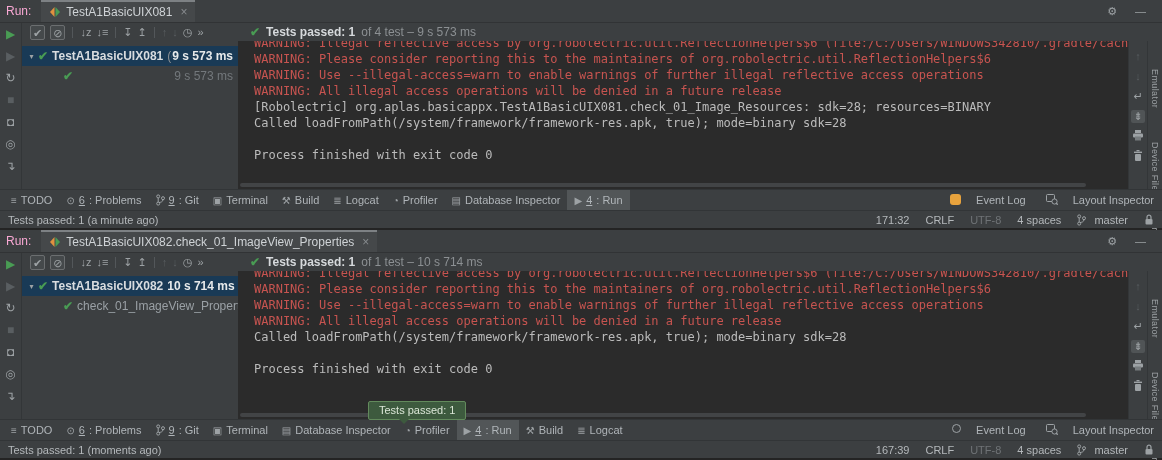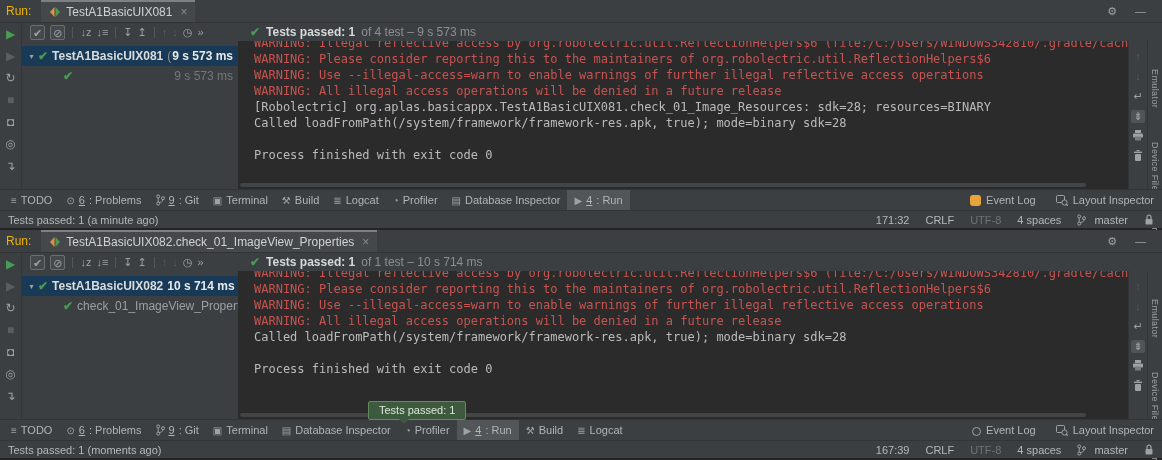--- a/index.html
+++ b/index.html
@@ -2,21 +2,21 @@
 <html><head>
 <meta charset="utf-8">
 <style>
   *{box-sizing:border-box}
   body{margin:0;background:#2b2b2b;font-family:"Liberation Sans",sans-serif}
   .app{width:1162px;height:460px;overflow:hidden;background:#3c3f41;color:#bbbbbb;font-size:12px}
   .panel{height:230px;display:flex;flex-direction:column;position:relative;border-bottom:2px solid #242424}
 
   
   .tab-row{flex:0 0 22px;display:flex;align-items:center;background:#3c3f41;border-bottom:1px solid #313335}
-  .run-label{padding:0 10px 0 6px;color:#eab308}
+  .run-label{padding:0 10px 0 6px;color:#f9a8d4}
   .tab{display:flex;align-items:center;gap:5px;height:22px;padding:0 8px;background:#45484a;border-top:2px solid #7d8184}
   .tab-title{color:#cfd3d6}
   .tab-close{color:#878b8e;font-size:12px;margin-left:3px}
   .tabrow-right{margin-left:auto;display:flex;align-items:center;gap:18px;padding-right:16px;color:#9da2a5;font-size:13px}
 
   .body{flex:1;display:flex;min-height:0}
 
   
   .rail{flex:0 0 22px;background:#3c3f41;border-right:1px solid #333638;display:flex;flex-direction:column;align-items:center;padding-top:5px;gap:9px}
   .ric{font-size:12px;height:13px;line-height:13px;color:#9da2a5}
@@ -70,21 +70,21 @@
   .dock{flex:0 0 15px;background:#3c3f41;border-left:1px solid #333638;display:flex;flex-direction:column;align-items:center;gap:34px;padding-top:28px}
   .dock-item{writing-mode:vertical-rl;font-size:9px;color:#9da2a5;letter-spacing:.4px;white-space:nowrap}
 
   
   .winbar{flex:0 0 20px;display:flex;align-items:center;background:#3c3f41;border-top:1px solid #323537;padding-left:4px;font-size:11px;color:#b0b5b9}
   .tool-btn{display:flex;align-items:center;gap:4px;height:20px;padding:0 7px;white-space:nowrap}
   .tool-btn.active{background:#525658}
   .tb-icon{font-size:10px;color:#9da2a5;display:inline-flex;align-items:center}
   .mnemonic{text-decoration:underline}
   .winbar-right{margin-left:auto;display:flex;align-items:center;gap:20px;padding-right:8px}
-  .wr-item{display:flex;align-items:flex-end;gap:5px}
+  .wr-item{display:flex;align-items:flex-start;gap:15px}
   .evt-badge{width:11px;height:11px;border-radius:3px;background:#e8a33d;display:inline-block}
   .evt-circle{width:9px;height:9px;border-radius:50%;border:1.5px solid #9da2a5;display:inline-block}
 
   
   .statusbar{flex:0 0 18px;display:flex;align-items:center;background:#3c3f41;border-top:1px solid #323537;padding:0 8px;font-size:11px;color:#b4b8bb}
   .status-right{margin-left:auto;display:flex;align-items:center;gap:16px}
   .dim-text{color:#6f7376}
   .git-item{display:flex;align-items:center;gap:8px}
 
   

